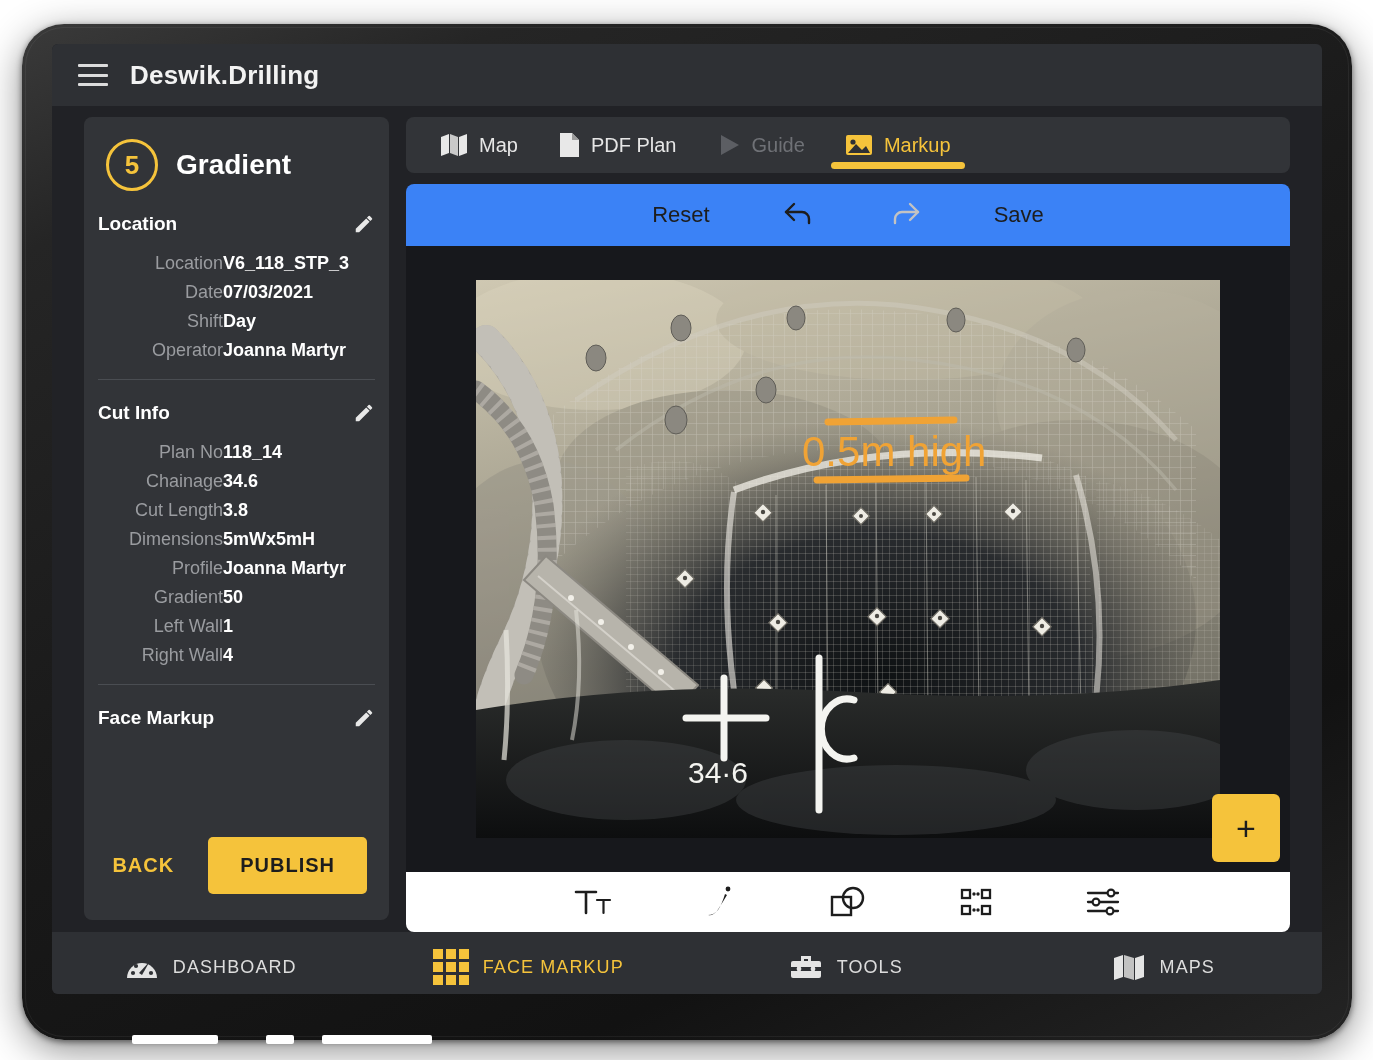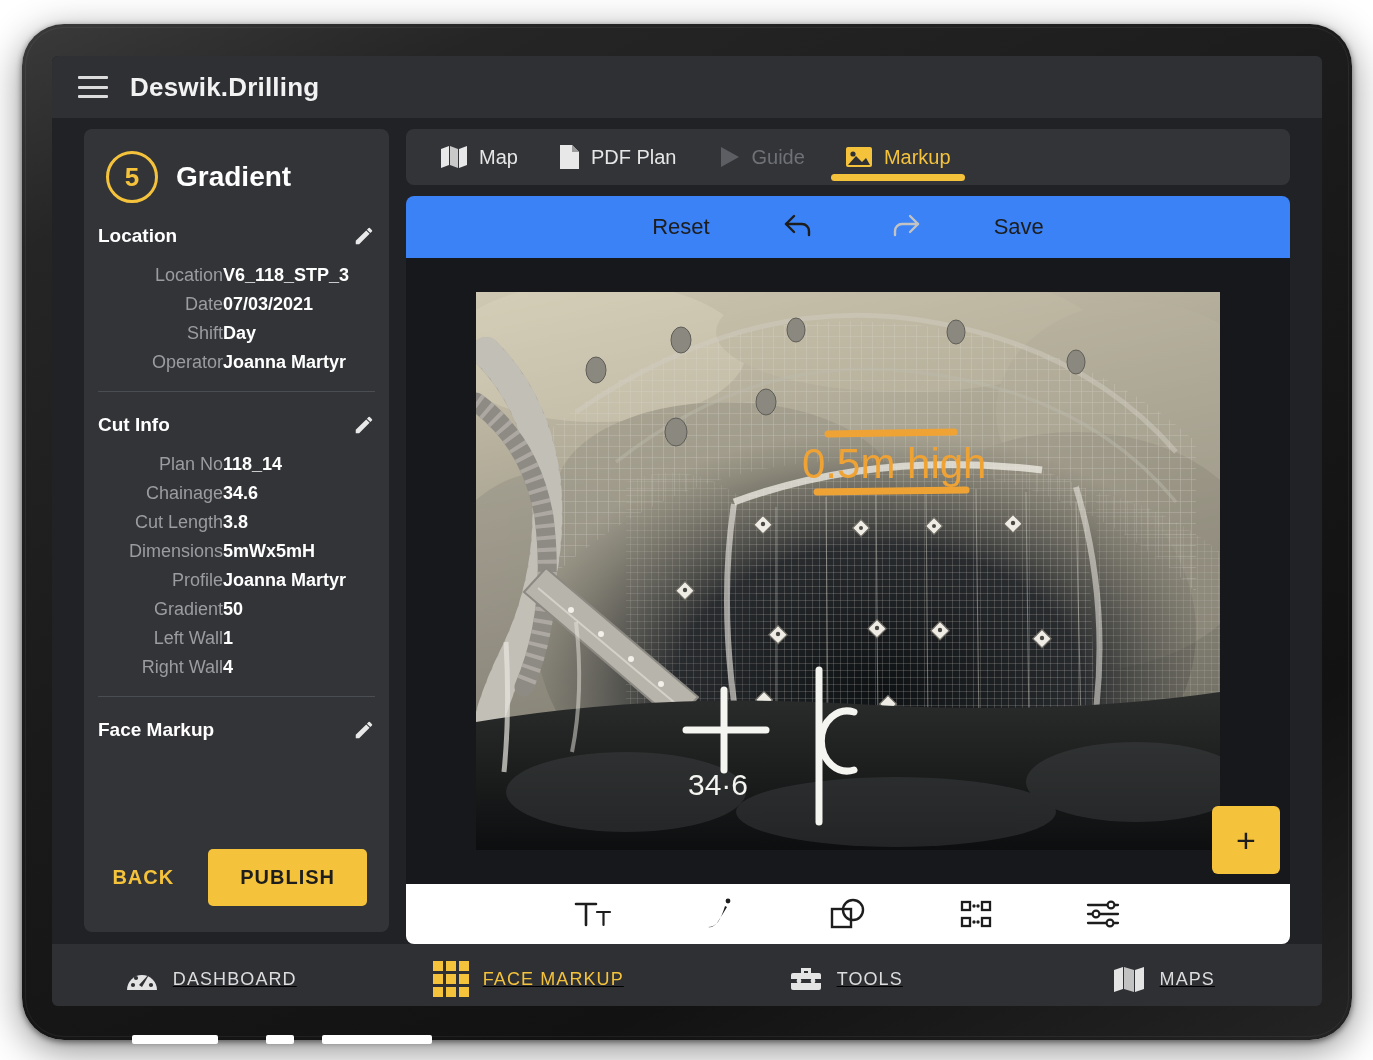--- a/index.html
+++ b/index.html
@@ -24,21 +24,21 @@
     border:1px solid rgba(255,255,255,.06); pointer-events:none;
   }
   .notch { position:absolute; bottom:-4px; width:86px; height:9px; background:#ffffff; border-radius:2px; }
   .notch.n1 { left:110px; }
   .notch.n2 { left:244px; width:28px; }
   .notch.n3 { left:300px; width:110px; }
 
   
   #screen {
     position:absolute;
-    left:30px; top:32px;
+    left:30px; top:20px;
     width:1270px; height:950px;
     background:#212226;
     border-radius:6px;
     overflow:hidden;
   }
 
   
   #appbar {
     height:62px; background:#2e3034;
     display:flex; align-items:center; gap:22px; padding:0 26px;
@@ -111,21 +111,21 @@
   }
 
   
   #photo { position:relative; width:744px; height:558px; overflow:hidden; background:#9a9281; }
   #photo svg { position:absolute; inset:0; width:100%; height:100%; }
 
   .mk-text { fill:#f0a335; font-family:"Liberation Sans", sans-serif; font-size:42px; }
   .mk-line { stroke:#f0a335; stroke-width:7; stroke-linecap:round; }
 
   
-  #bottomnav { height:70px; background:#2e3034; display:flex; align-items:center;text-decoration:underline; }
+  #bottomnav { height:70px; background:#2e3034; display:flex; align-items:center; }
   .navitem { flex:1; display:flex; align-items:center; justify-content:center; gap:14px; cursor:pointer; }
   .navitem .nav-label { font-size:18px; color:#dddddd; letter-spacing:1.1px; }
   .navitem.active .nav-label { color:#f5c33b; }
   .grid-icon { display:grid; grid-template-columns:repeat(3,10px); grid-template-rows:repeat(3,10px); gap:3px; }
   .grid-icon i { background:#f5c33b; display:block; }
 </style>
 </head>
 <body>
 
 <div id="device">

